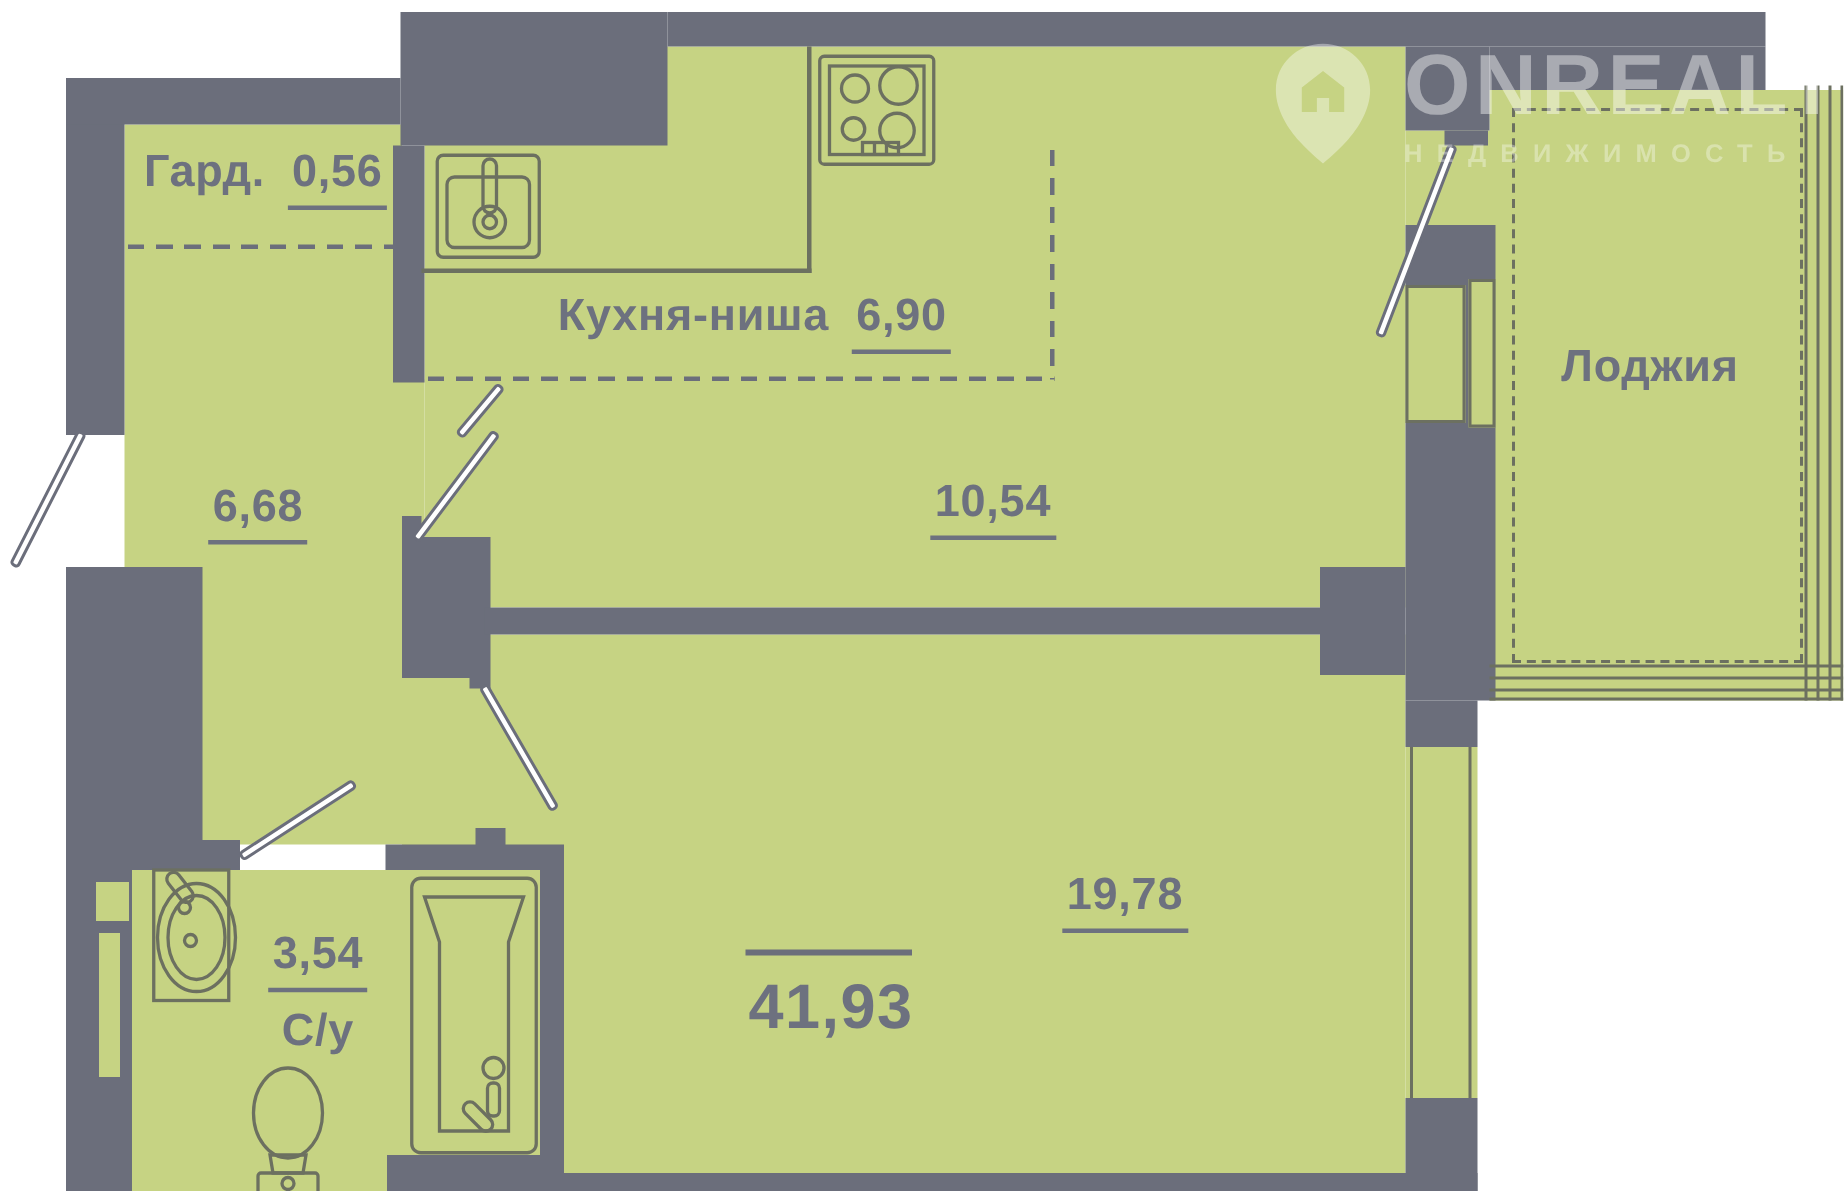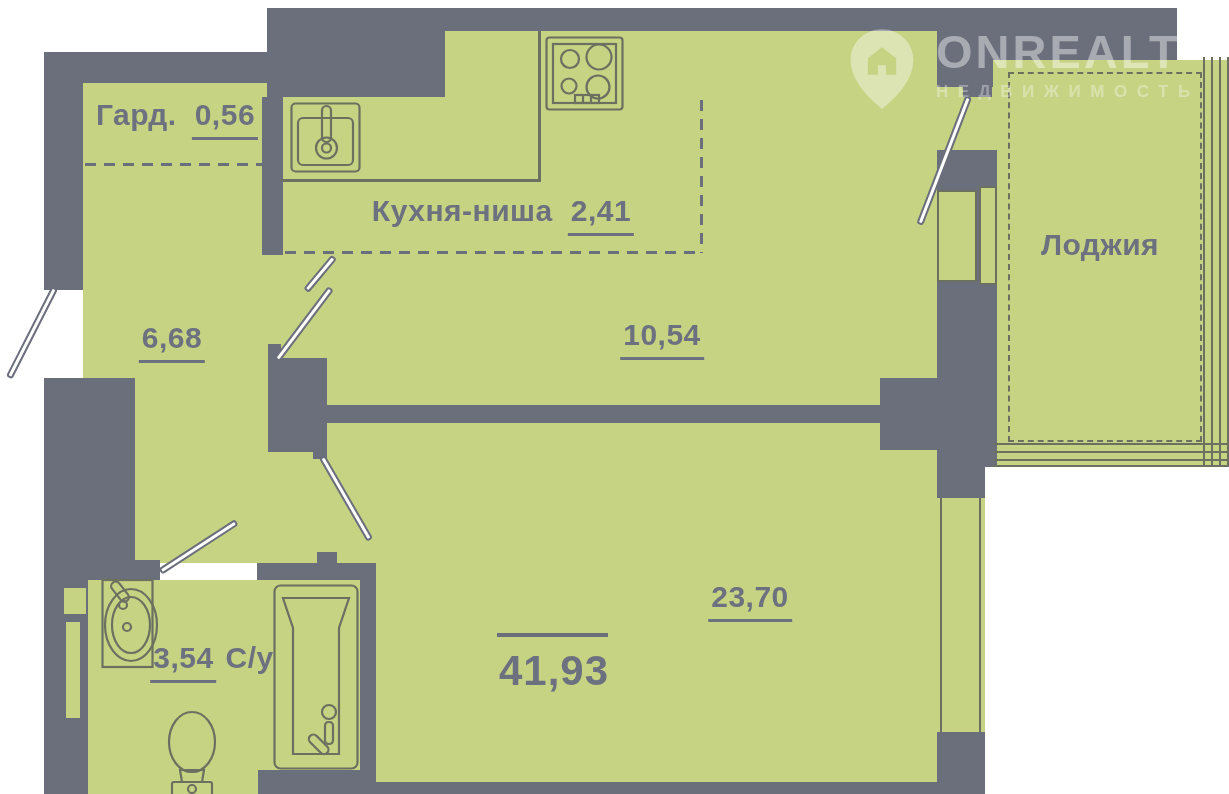--- a/index.html
+++ b/index.html
@@ -13,35 +13,35 @@
   .thin{position:absolute;background:var(--line);}
   .dash-h{position:absolute;height:3px;background:repeating-linear-gradient(90deg,var(--wall) 0 11px,transparent 11px 19px);}
   .dash-v{position:absolute;width:3px;background:repeating-linear-gradient(180deg,var(--wall) 0 11px,transparent 11px 19px);}
   .frame{position:absolute;background:var(--floor);border:2px solid var(--line);box-sizing:border-box;}
   .dash-rect{position:absolute;border:2px dashed var(--line);box-sizing:border-box;}
   .leaf{position:absolute;height:7px;background:#ffffff;border:2px solid var(--wall);
         border-radius:3px;transform-origin:2px 50%;box-sizing:border-box;}
   .label{position:absolute;transform:translate(-50%,-50%);color:var(--text);font-weight:600;
          font-size:30px;letter-spacing:.5px;text-align:center;white-space:nowrap;}
   .area{border-bottom:3px solid currentColor;padding:0 3px 5px;display:inline-block;}
-  .col{display:flex;flex-direction:row;align-items:flex-start;gap:9px;}
+  .col{display:flex;flex-direction:column;align-items:center;gap:9px;}
   .row{display:flex;align-items:baseline;gap:15px;}
   .wrap{white-space:normal;width:178px;line-height:1.32;}
   .icon{position:absolute;}
   .icon *{stroke:var(--line);fill:none;stroke-width:2.2px;}
   .badge-circle{position:absolute;left:499px;top:515px;width:110px;height:110px;border-radius:50%;
         background:var(--badge-bg);border:4px solid var(--wall);box-sizing:border-box;
         display:flex;align-items:center;justify-content:center;
         font-size:52px;font-weight:800;color:var(--wall);letter-spacing:1px;}
   .badge-line{position:absolute;left:497px;top:633px;width:111px;height:4px;background:var(--wall);}
   .badge-total{position:absolute;left:554px;top:671px;transform:translate(-50%,-50%);
         font-size:42px;font-weight:700;color:var(--text);letter-spacing:1px;}
   .watermark{position:absolute;left:844px;top:26px;display:flex;align-items:flex-start;gap:16px;}
   .wm-text{display:flex;flex-direction:column;}
-  .wm-brand{font-size:47px;font-weight:800;letter-spacing:3px;color:rgba(255,255,255,.42);line-height:1.1;}
+  .wm-brand{font-size:57px;font-weight:800;letter-spacing:3px;color:rgba(255,255,255,.42);line-height:1.1;}
   .wm-tag{font-size:17px;font-weight:600;letter-spacing:9.5px;color:rgba(255,255,255,.34);margin-top:4px;}
 </style>
 </head>
 <body>
 
 <div class="stage">
 
   <div class="floor" style="left:83px;top:83px;width:185px;height:480px"></div>
   <div class="floor" style="left:283px;top:31px;width:654px;height:374px"></div>
   <div class="floor" style="left:262px;top:253px;width:21px;height:105px"></div>
@@ -155,33 +155,33 @@
     <rect x="52" y="138" width="8" height="22" rx="3.5"></rect>
     <rect x="34" y="156" width="24" height="9" rx="4.5" transform="rotate(45 46 160)"></rect>
   </svg>
 
   <div class="label row" style="left:177px;top:119px">
     <span>Гард.</span>
     <span class="area">0,56</span>
   </div>
   <div class="label row" style="left:503px;top:215px">
     <span>Кухня-ниша</span>
-    <span class="area">2,41</span>
+    <span class="area">6,90</span>
   </div>
   <div class="label col" style="left:172px;top:342px">
     <span class="area">6,68</span>
   </div>
   <div class="label col" style="left:662px;top:339px">
     <span class="area">10,54</span>
   </div>
   <div class="label col" style="left:1100px;top:245px">
     <span>Лоджия</span>
   </div>
   <div class="label col" style="left:750px;top:601px">
-    <span class="area">23,70</span>
+    <span class="area">19,78</span>
   </div>
   <div class="label col" style="left:212px;top:662px">
     <span class="area">3,54</span>
     <span>С/у</span>
   </div>
 
   <div class="badge-line"></div>
   <div class="badge-total">41,93</div>
 
   <div class="watermark">

